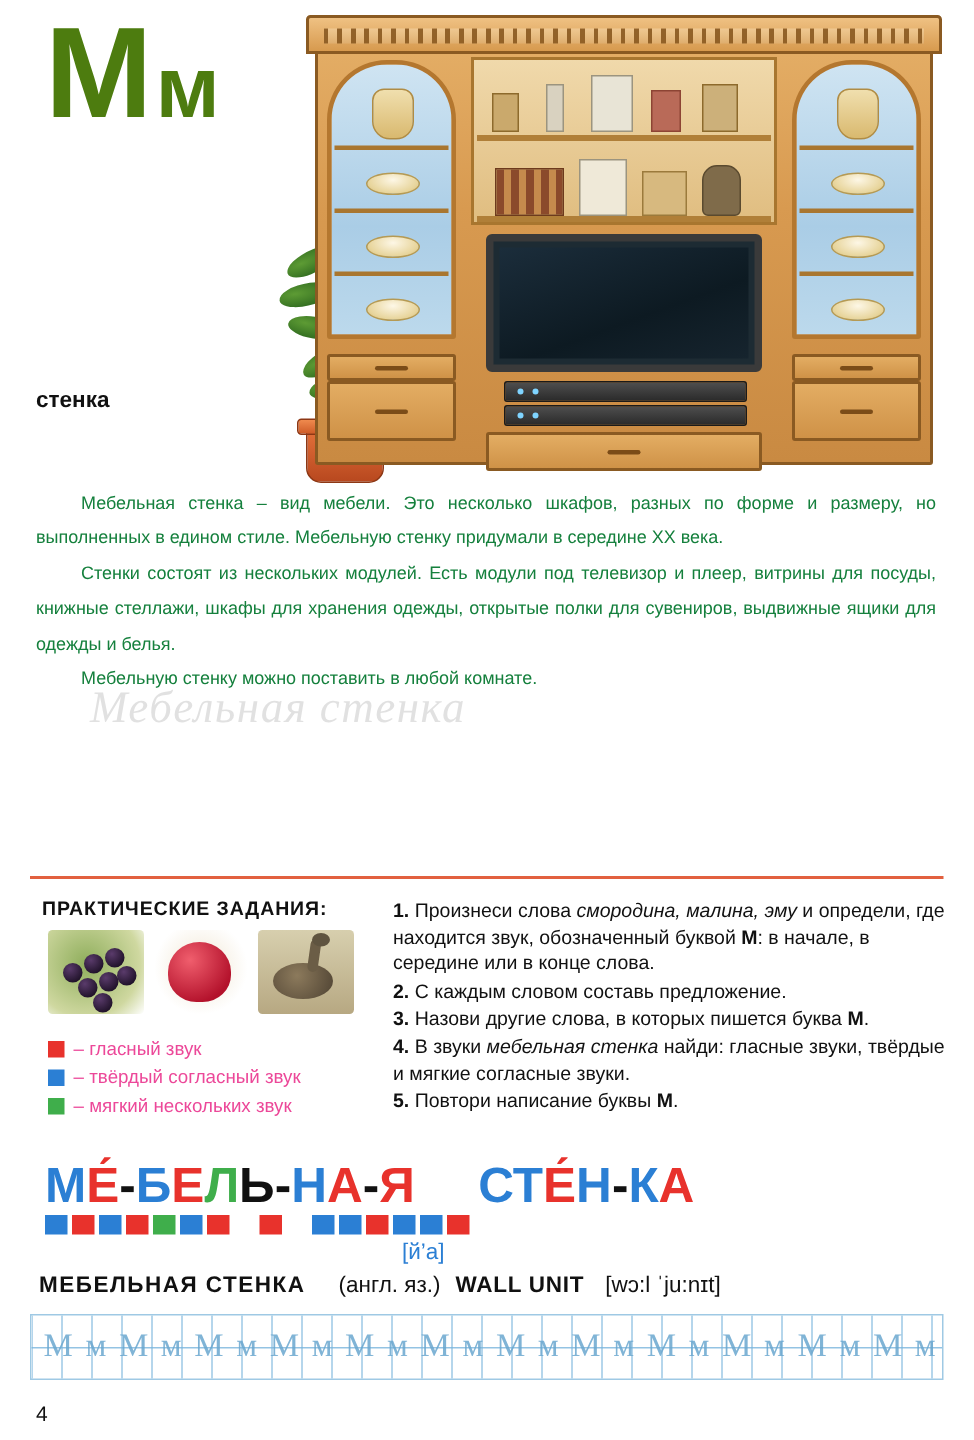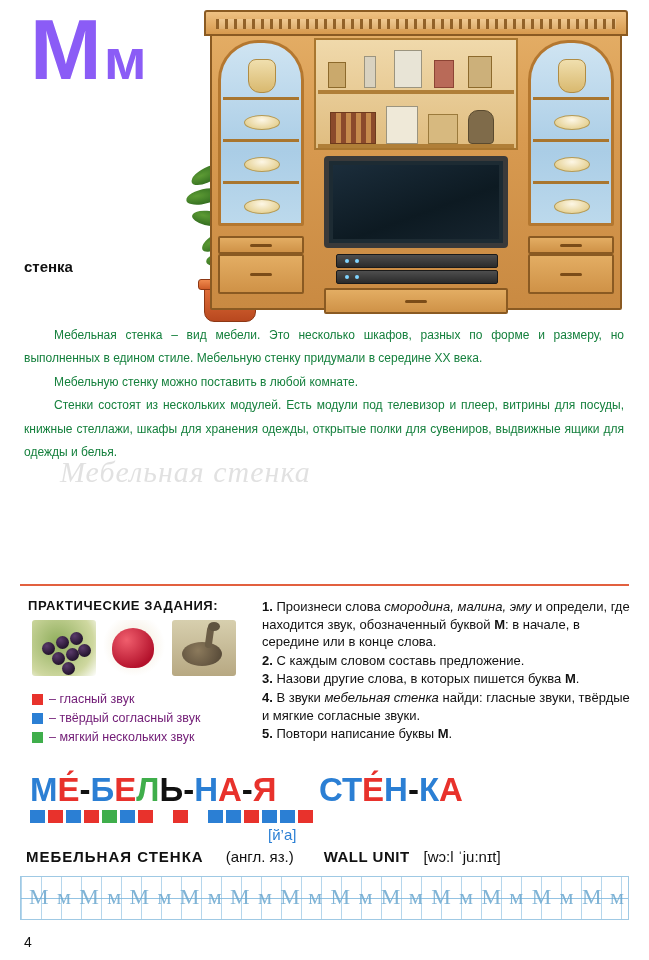--- a/index.html
+++ b/index.html
@@ -18,21 +18,21 @@
 
   
   #letter-heading {
     position: absolute;
     left: 30px;
     top: 6px;
     font-family: "Liberation Sans", sans-serif;
     font-weight: bold;
     font-size: 86px;
     line-height: 86px;
-    color: #8b5cf6;
+    color: #4d7c0f;
     letter-spacing: 2px;
   }
   #letter-heading .lower { font-size: 58px; }
 
   
   #illustration {
     position: absolute;
     left: 186px;
     top: 4px;
     width: 452px;
@@ -318,21 +318,21 @@
   }
 
   
   #legend {
     position: absolute;
     left: 32px;
     top: 690px;
     width: 215px;
     font-size: 12.5px;
     line-height: 19px;
-    color: #701a75;
+    color: #ec4899;
   }
   .legend-row { display: flex; align-items: center; gap: 6px; height: 19px; }
   .legend-sq {
     width: 11px; height: 11px;
     display: inline-block;
     flex: 0 0 auto;
   }
   .sq-red { background: #e8322c; }
   .sq-blue { background: #2b7fd4; }
   .sq-green { background: #3fae4b; }
@@ -398,21 +398,21 @@
     position: absolute;
     left: 26px;
     top: 848px;
     width: 600px;
     font-size: 15px;
     color: #111;
     white-space: nowrap;
   }
   #translation .ru { font-weight: bold; letter-spacing: 1px; }
   #translation .lang { margin-left: 22px; margin-top: 44px; }
-  #translation .en { font-weight: bold; margin-left: 30px; letter-spacing: .5px; }
+  #translation .en { font-weight: bold; margin-left: 10px; letter-spacing: .5px; }
   #translation .ipa { margin-left: 14px; }
 
   
   #copybook {
     position: absolute;
     left: 20px;
     top: 876px;
     width: 609px;
     height: 44px;
     border: 1px solid #9fc9e4;
@@ -532,22 +532,22 @@
     <div class="drawer" style="right:8px; top:226px; width:86px; height:18px;"></div>
   </div>
 </div>
 
 <div id="section-title">
   <div>стенка</div>
 </div>
 
 <div id="body-text">
   <p>Мебельная стенка – вид мебели. Это несколько шкафов, разных по форме и размеру, но выполненных в едином стиле. Мебельную стенку придумали в середине XX века.</p>
+  <p>Стенки состоят из нескольких модулей. Есть модули под телевизор и плеер, витрины для посуды, книжные стеллажи, шкафы для хранения одежды, открытые полки для сувениров, выдвижные ящики для одежды и белья.</p>
   <p>Мебельную стенку можно поставить в любой комнате.</p>
-  <p>Стенки состоят из нескольких модулей. Есть модули под телевизор и плеер, витрины для посуды, книжные стеллажи, шкафы для хранения одежды, открытые полки для сувениров, выдвижные ящики для одежды и белья.</p>
 </div>
 <div class="watermark">Мебельная стенка</div>
 
 <div class="divider" id="divider-top"></div>
 
 <div id="practice-heading">ПРАКТИЧЕСКИЕ   ЗАДАНИЯ:</div>
 
 <div id="pictures">
   <div class="pic currant">
     <span class="berry-dot" style="left:10px; top:22px;"></span>

